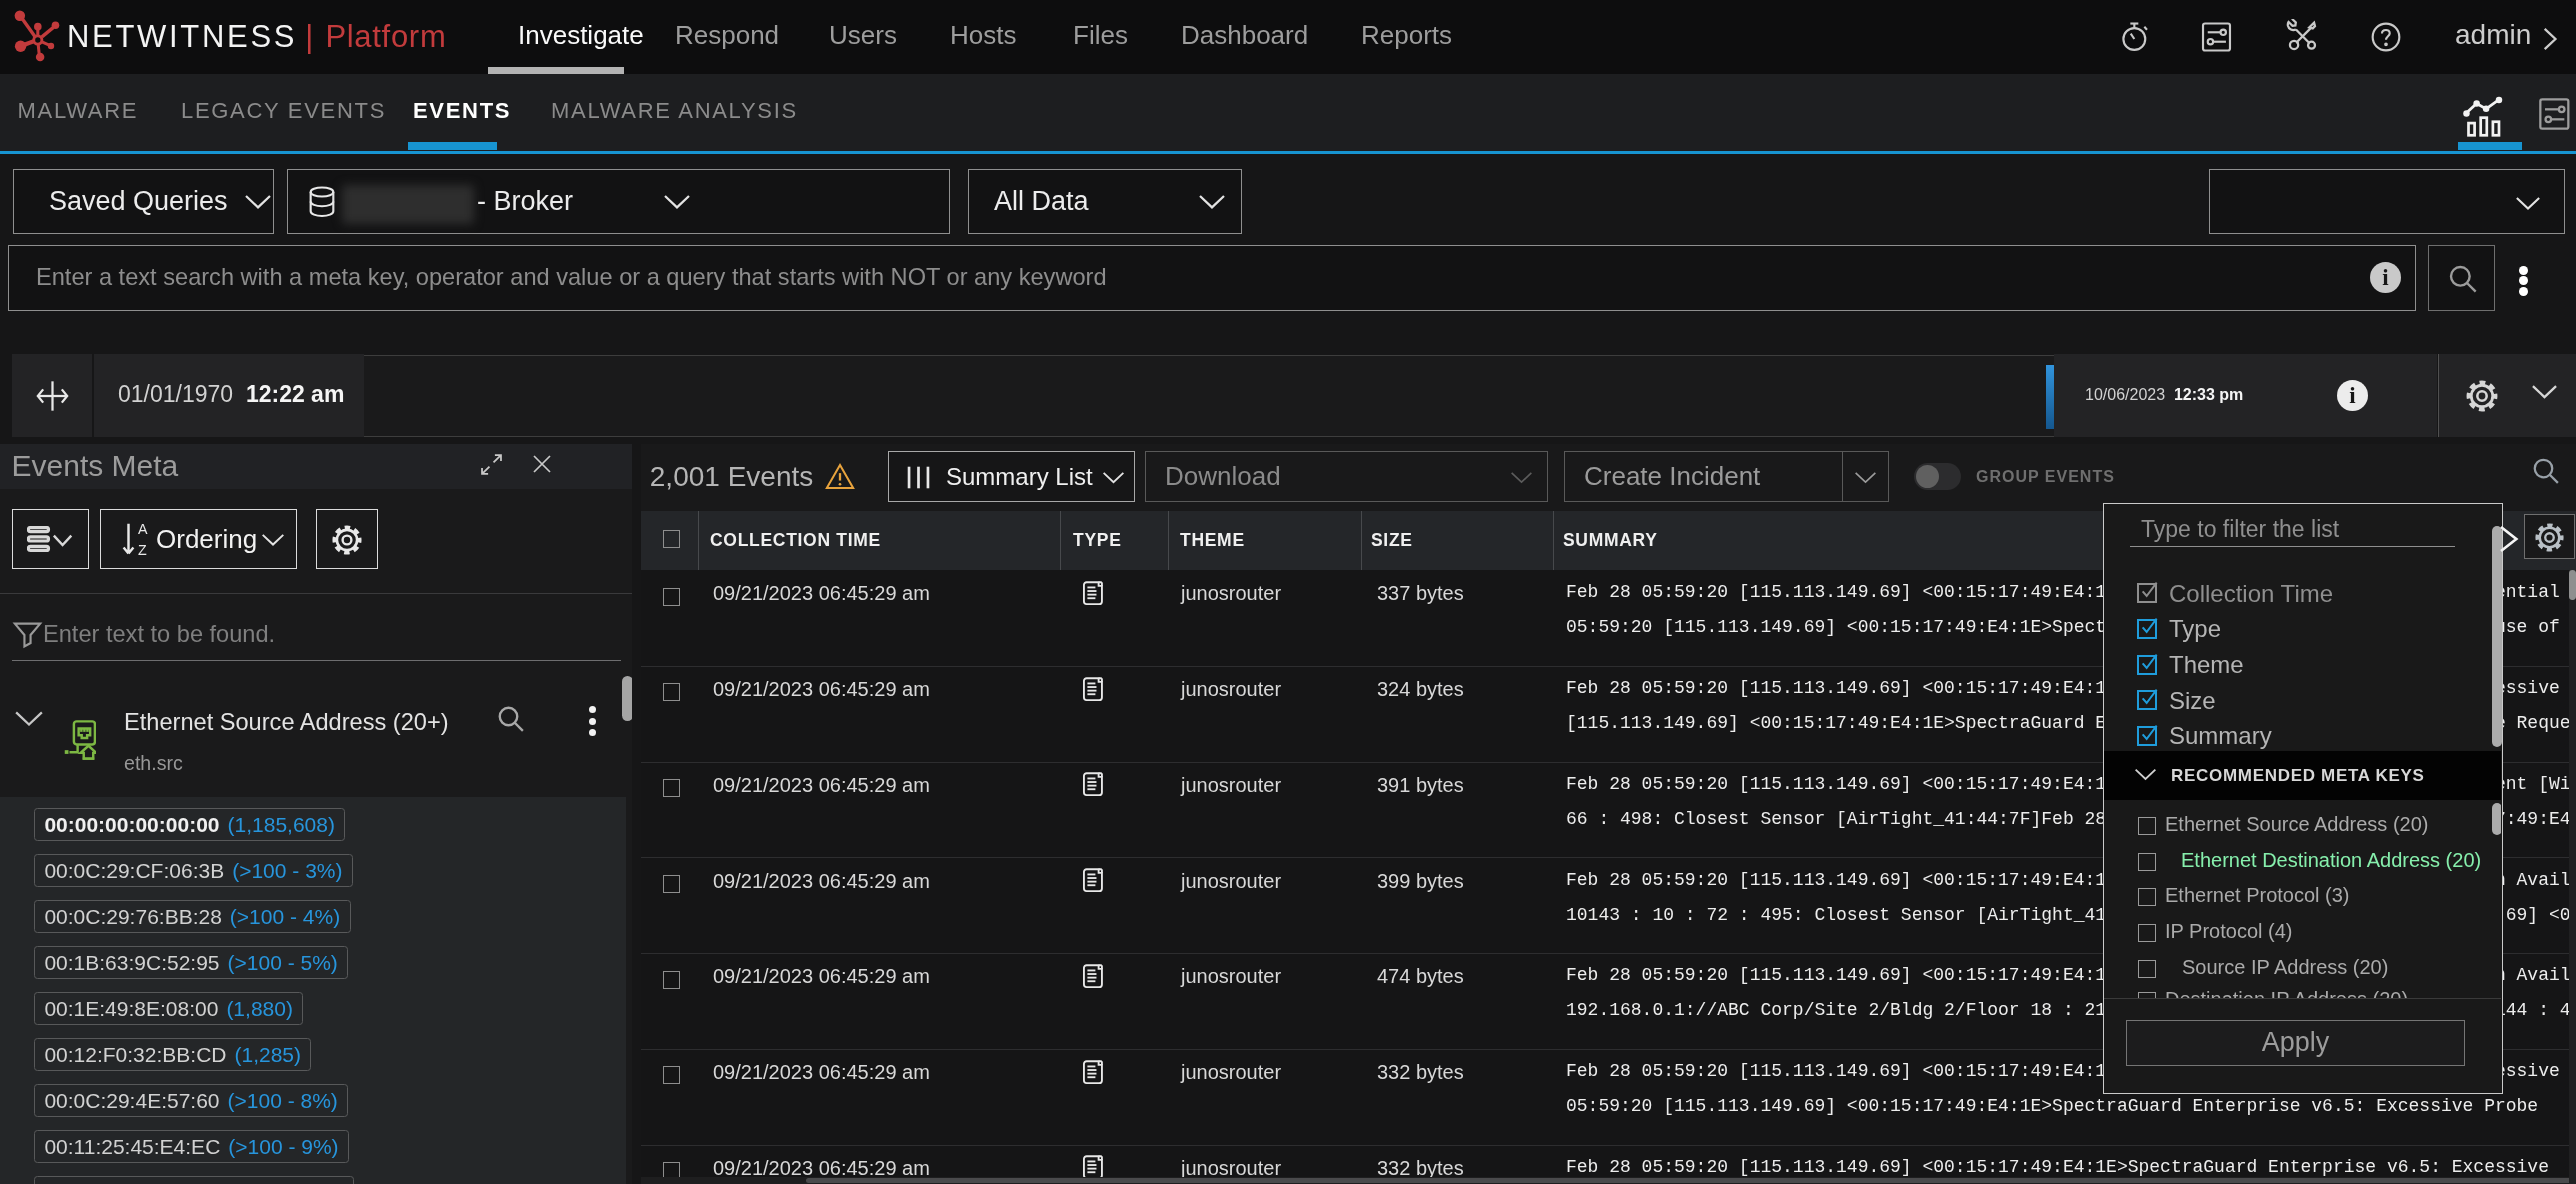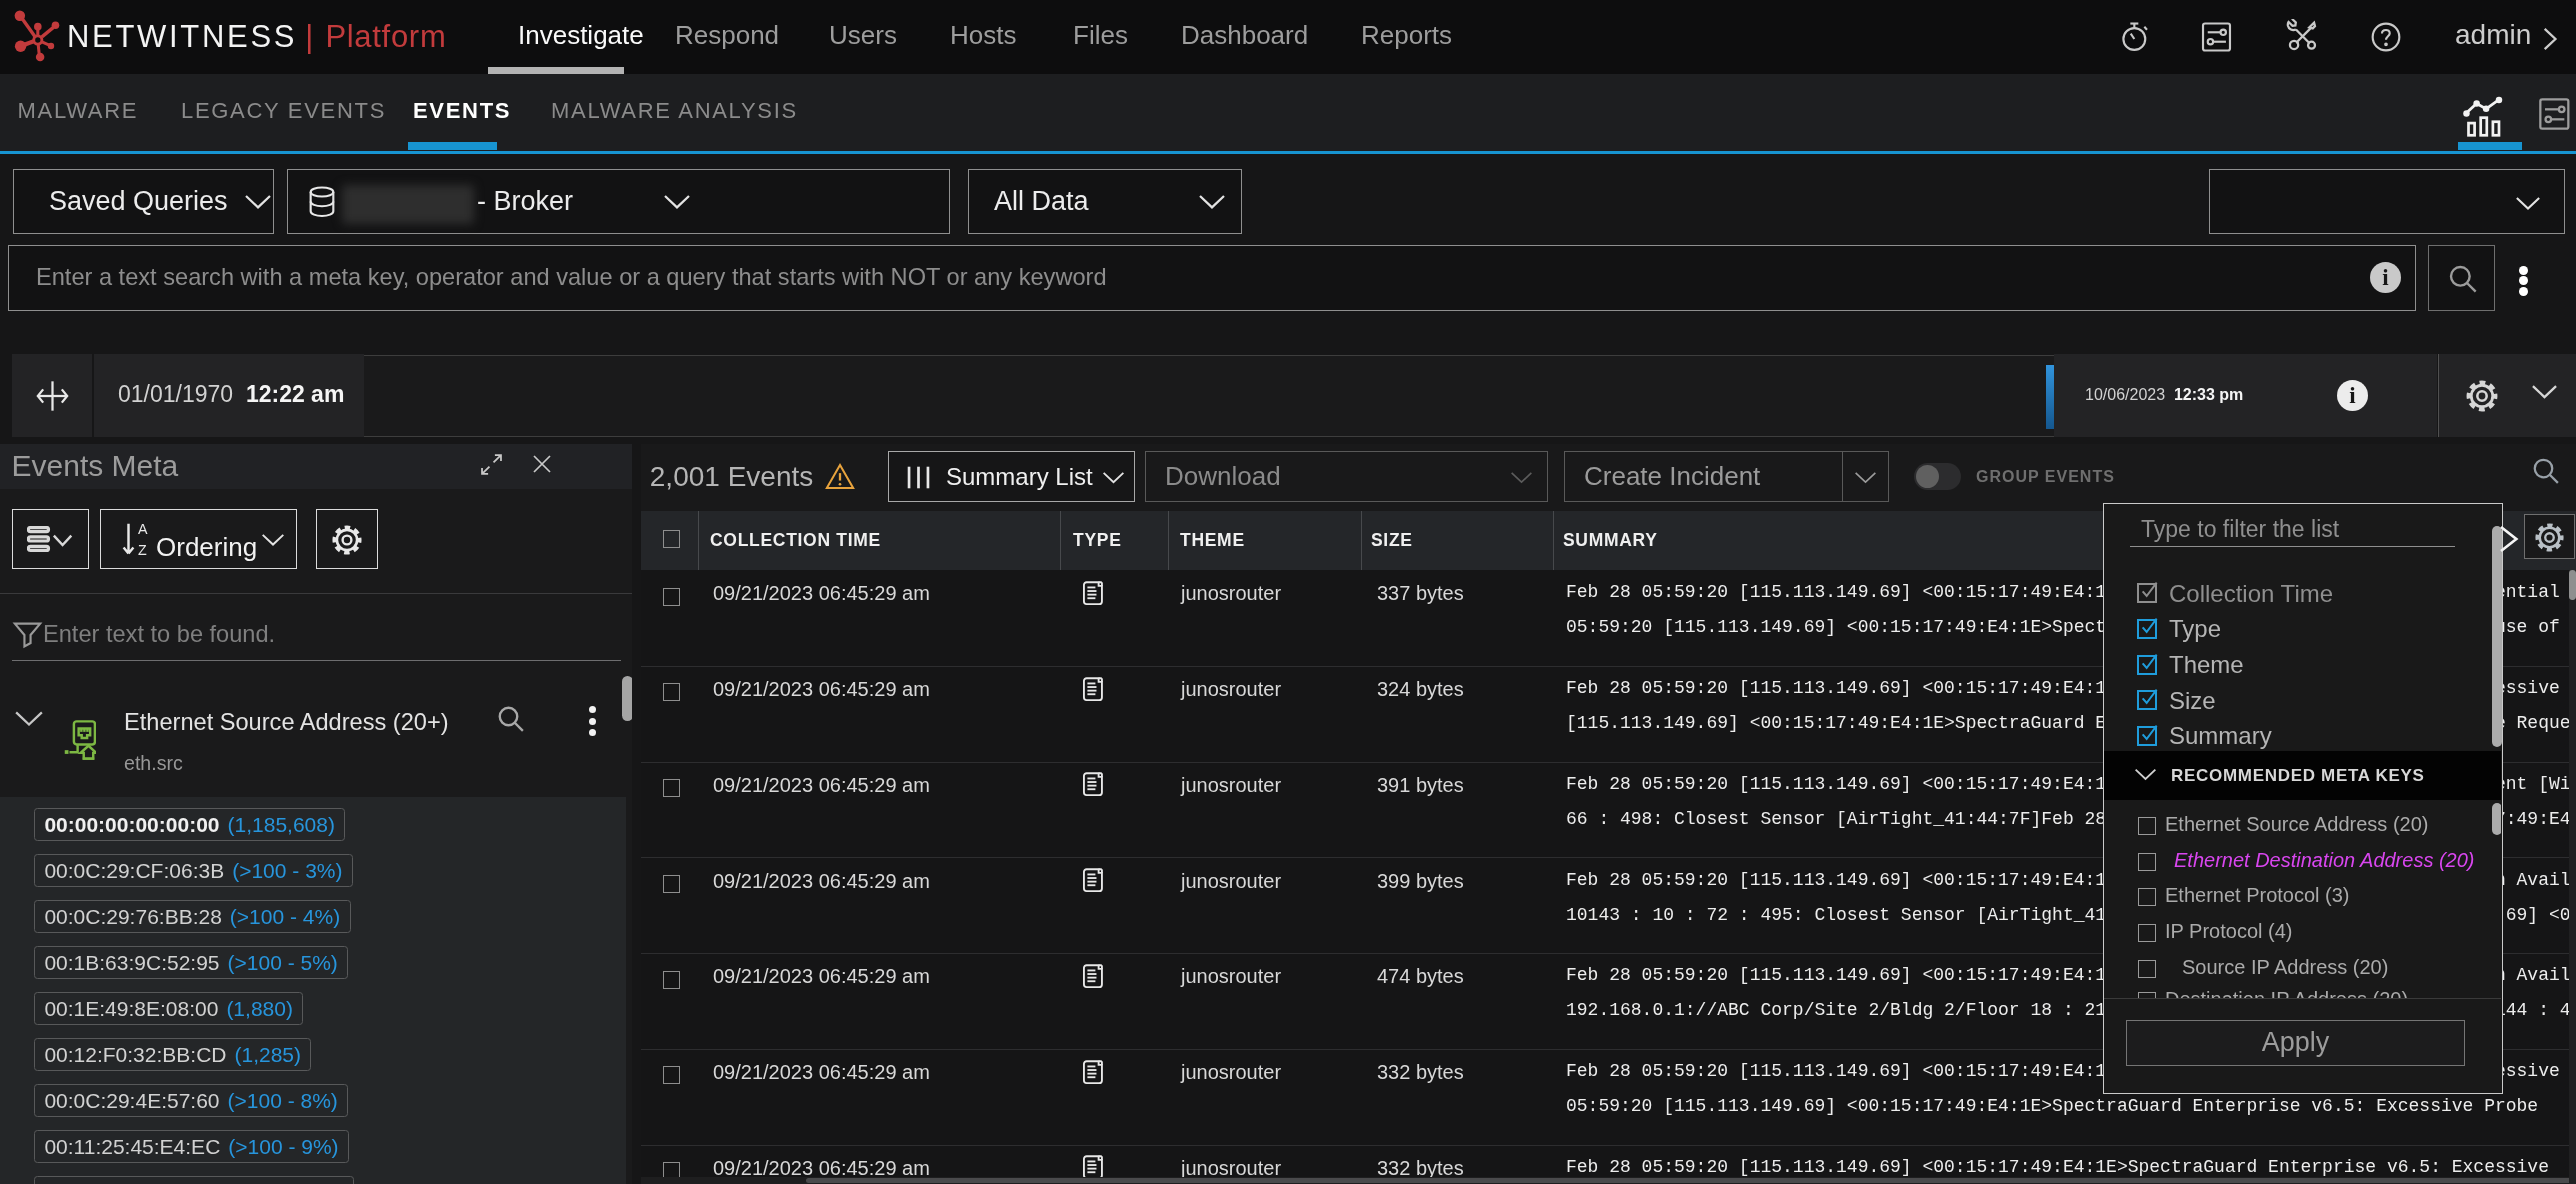--- a/index.html
+++ b/index.html
@@ -246,21 +246,21 @@
     </svg>
   </div>
   <div class="abs" style="left:100px;top:65px;width:197px;height:60px;border:1.3px solid #dcdcdc;">
     <svg class="abs" style="left:17.5px;top:10.8px" width="38" height="38" viewBox="0 0 28 28">
       <g stroke="#e8e8e8" stroke-width="1.8" fill="none">
         <path d="M7 2 L7 24 M7 24 L3.4 19.5 M7 24 L10.6 19.5"></path>
       </g>
       <text x="14" y="9.5" fill="#e8e8e8" font-size="10.5" font-family="Liberation Sans">A</text>
       <text x="14" y="25" fill="#e8e8e8" font-size="10.5" font-family="Liberation Sans">Z</text>
     </svg>
-    <div class="abs" style="left:55px;top:8px;line-height:58px;font-size:26px;color:#f2f2f2;">Ordering</div>
+    <div class="abs" style="left:55px;top:0;line-height:58px;font-size:26px;color:#f2f2f2;">Ordering</div>
     <svg class="abs" style="left:160px;top:23px" width="24" height="14" viewBox="0 0 42 24">
         <path class="chev" d="M3 3 L21 20 L39 3"></path>
       </svg>
   </div>
   <div class="abs" style="left:316px;top:65px;width:62px;height:60px;border:1.3px solid #dcdcdc;">
     <svg class="abs" style="left:13.5px;top:13.5px" width="32" height="32" viewBox="0 0 24 24">
       <g fill="none" stroke="#e8e8e8">
           <circle cx="12" cy="12" r="9.2" stroke-width="3.4" stroke-dasharray="4.0 3.23" stroke-dashoffset="2"></circle>
           <circle cx="12" cy="12" r="7.6" stroke-width="2"></circle>
           <circle cx="12" cy="12" r="3.3" stroke-width="1.8"></circle>
@@ -539,21 +539,21 @@
     <svg class="abs" style="left:30px;top:16px" width="23" height="15" viewBox="0 0 42 24">
         <path d="M3 3 L21 20 L39 3" fill="none" stroke="#d0d0d0" stroke-width="3.4"></path>
       </svg>
     <div class="abs" style="left:67px;top:0;line-height:49px;font-size:17px;font-weight:bold;letter-spacing:0.7px;color:#d8d8d8;">RECOMMENDED META KEYS</div>
   </div>
 
   <div class="abs" style="left:0;top:296px;width:397px;height:198px;overflow:hidden;">
     <div class="cbx" style="left:34px;top:17px;border-color:#9a9a9a;"></div>
     <div class="ovlbl" style="left:61px;top:13px;font-size:20px;color:#ababab;">Ethernet Source Address (20)</div>
     <div class="cbx" style="left:34px;top:53px;border-color:#9a9a9a;"></div>
-    <div class="ovlbl" style="left:70px;top:49px;font-size:20px;color:#d946ef;font-style:italic;">Ethernet Destination Address (20)</div>
+    <div class="ovlbl" style="left:77px;top:49px;font-size:20px;color:#86efac;">Ethernet Destination Address (20)</div>
     <div class="cbx" style="left:34px;top:88px;border-color:#9a9a9a;"></div>
     <div class="ovlbl" style="left:61px;top:84px;font-size:20px;color:#ababab;">Ethernet Protocol (3)</div>
     <div class="cbx" style="left:34px;top:124px;border-color:#9a9a9a;"></div>
     <div class="ovlbl" style="left:61px;top:120px;font-size:20px;color:#ababab;">IP Protocol (4)</div>
     <div class="cbx" style="left:34px;top:160px;border-color:#9a9a9a;"></div>
     <div class="ovlbl" style="left:78px;top:156px;font-size:20px;color:#ababab;">Source IP Address (20)</div>
     <div class="cbx" style="left:34px;top:192px;border-color:#9a9a9a;"></div>
     <div class="ovlbl" style="left:61px;top:188px;font-size:20px;color:#ababab;">Destination IP Address (20)</div>
     <div class="abs" style="left:388px;top:2.7px;width:10px;height:32px;border-radius:5.4px;background:#ababab;"></div>
   </div>

